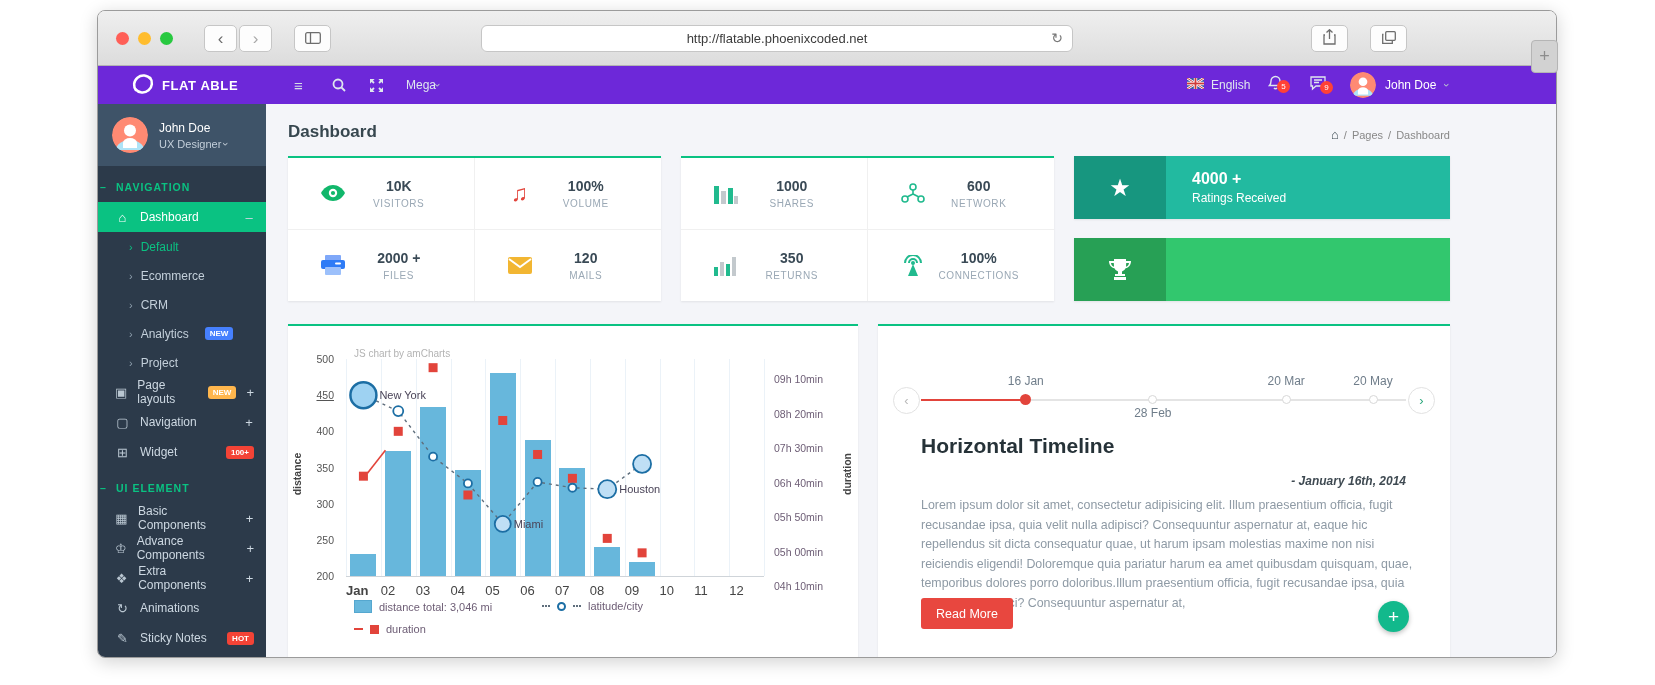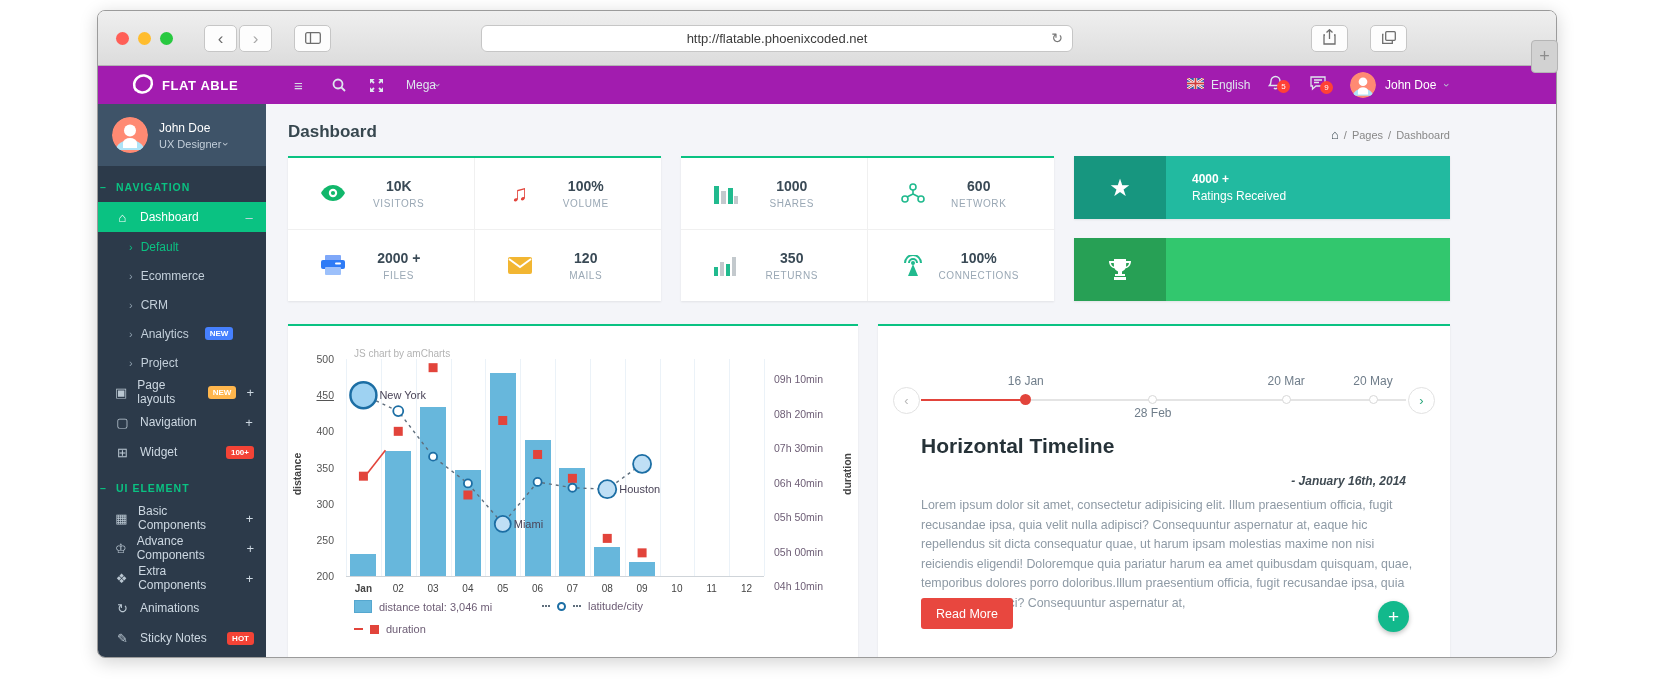--- a/index.html
+++ b/index.html
@@ -12,21 +12,21 @@
   .tdot{position:absolute;top:21px;width:13px;height:13px;border-radius:50%}
   .chrome-btn{position:absolute;top:14px;height:27px;background:#fdfdfd;border:1px solid #c6c6c6;border-radius:5px;
     display:flex;align-items:center;justify-content:center;color:#6b6b6b;font-size:17px;line-height:1}
   .urlbar{position:absolute;left:383px;top:14px;width:592px;height:27px;background:#fff;border:1px solid #c6c6c6;
     border-radius:6px;display:flex;align-items:center;justify-content:center}
   .urlbar input{border:none;outline:none;width:100%;text-align:center;font-size:13px;color:#3c3c3c;background:transparent;font-family:"Liberation Sans",sans-serif}
   .refresh{position:absolute;right:9px;top:4px;color:#777;font-size:14px}
   .newtab{position:absolute;left:1531px;top:40px;width:27px;height:33px;background:#d2d2d2;border:1px solid #b5b5b5;
     border-radius:4px;color:#8d8d8d;font-size:18px;display:flex;align-items:center;justify-content:center;z-index:5}
   
-  .navbar{position:relative;height:38px;background:#a21caf;color:#dfe7ee}
+  .navbar{position:relative;height:38px;background:#6d28d9;color:#dfe7ee}
   .nv{position:absolute;top:0;height:38px;display:flex;align-items:center}
   .brand{left:34px;gap:8px;font-weight:bold;font-size:13px;letter-spacing:.6px;color:#fff}
   .nav-ic{justify-content:center;font-size:15px;color:#d6dee6}
   .badge-dot{position:absolute;top:5px;right:-7px;min-width:13px;height:13px;border-radius:7px;background:#ff4136;
     color:#fff;font-size:8px;display:flex;align-items:center;justify-content:center;padding:0 2px}
   .avatar-sm{width:26px;height:26px;border-radius:50%;overflow:hidden;display:inline-block}
   .chev{display:inline-block;transform:rotate(90deg);font-size:11px;color:#b9c4cf}
   
   .sidebar{position:absolute;left:0;top:93px;width:168px;height:555px;background:#2c3a4a;overflow:hidden}
   .main{position:absolute;left:168px;top:93px;width:1292px;height:555px;background:#f4f5f9;overflow:hidden}
@@ -58,29 +58,29 @@
   .stat-cell{display:flex;align-items:center}
   .stat-cell:nth-child(odd){border-right:1px solid #f0f0f0}
   .stat-cell:nth-child(-n+2){border-bottom:1px solid #f0f0f0}
   .stat-ic{width:34px;margin-left:28px;display:flex;justify-content:center}
   .stat-tx{flex:1;text-align:center;padding-right:26px}
   .stat-v{font-size:14px;font-weight:bold;color:#3a4a56}
   .stat-l{font-size:10px;color:#9aa8b5;letter-spacing:.6px;margin-top:4px}
   .banner{position:absolute;width:376px;height:63px;display:flex;box-shadow:0 1px 2px rgba(0,0,0,.08)}
   .banner .bic{width:92px;display:flex;align-items:center;justify-content:center;flex:none}
   .banner .btx{flex:1;color:#fff;display:flex;flex-direction:column;justify-content:center;padding-left:26px}
-  .banner .bv{font-size:12px;font-weight:bold}
+  .banner .bv{font-size:16px;font-weight:bold}
   .banner .bl{font-size:12px;margin-top:3px}
   
   .chart-card{left:22px;top:220px;width:570px;height:335px}
   .chart-area{position:absolute;left:0;top:0;width:570px;height:268px}
   .wm{position:absolute;left:66px;top:22px;font-size:10px;color:#b3b3b3}
   .ytick{position:absolute;width:42px;text-align:right;font-size:10.5px;color:#555}
   .rtick{position:absolute;font-size:10.5px;color:#6d5d75}
-  .xlab{position:absolute;text-align:center;font-size:10px;color:#444}
+  .xlab{position:absolute;font-size:13px;color:#444}
   .gline{position:absolute;width:1px;background:rgba(102,153,204,.13)}
   .axline{position:absolute;height:1px;background:#cfd4d9}
   .bar{position:absolute;background:#67b7dc}
   .axtitle{position:absolute;font-size:10.5px;font-weight:bold;color:#444;transform:rotate(-90deg);transform-origin:center}
   .lg-row{position:absolute;display:flex;align-items:center;gap:7px;font-size:11px;color:#6d5d75}
   .sw-bar{width:18px;height:13px;background:#67b7dc;border:1px solid #55a7cf}
   .sw-dash{width:8px;height:0;border-top:2px dotted #5f6e7c}
   .sw-circ{width:9px;height:9px;border:2px solid #1c6ea4;border-radius:50%;background:#fff}
   .sw-rdash{width:9px;height:0;border-top:2px solid #e2443b}
   .sw-sq{width:9px;height:9px;background:#e2443b}

